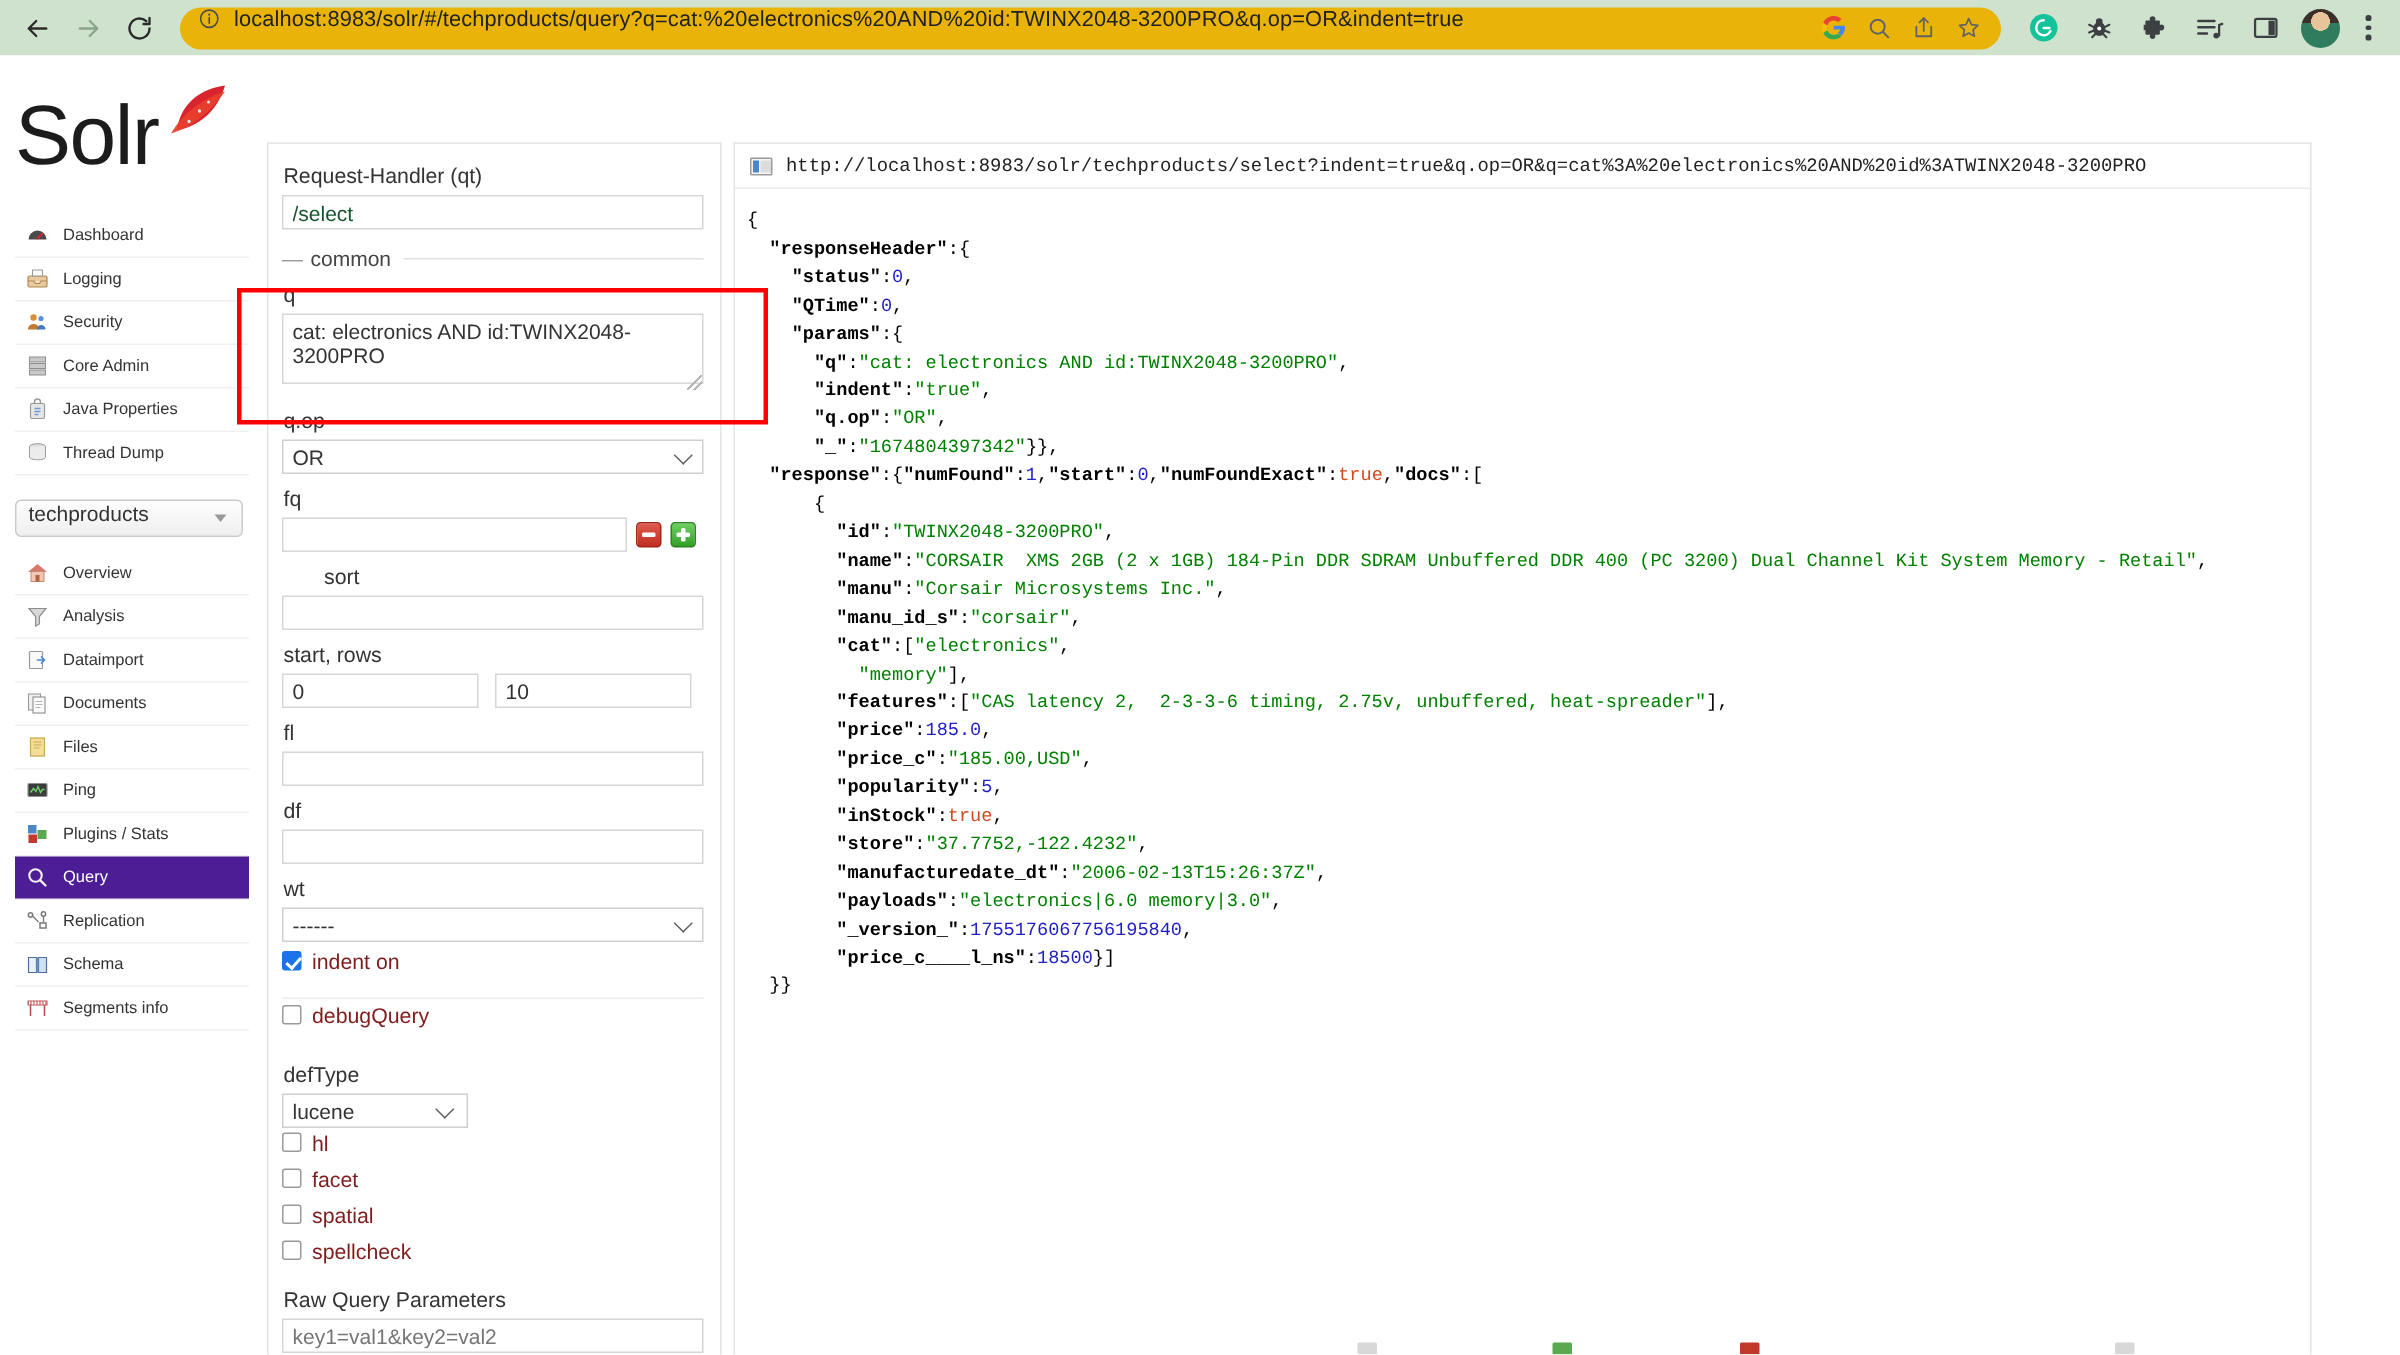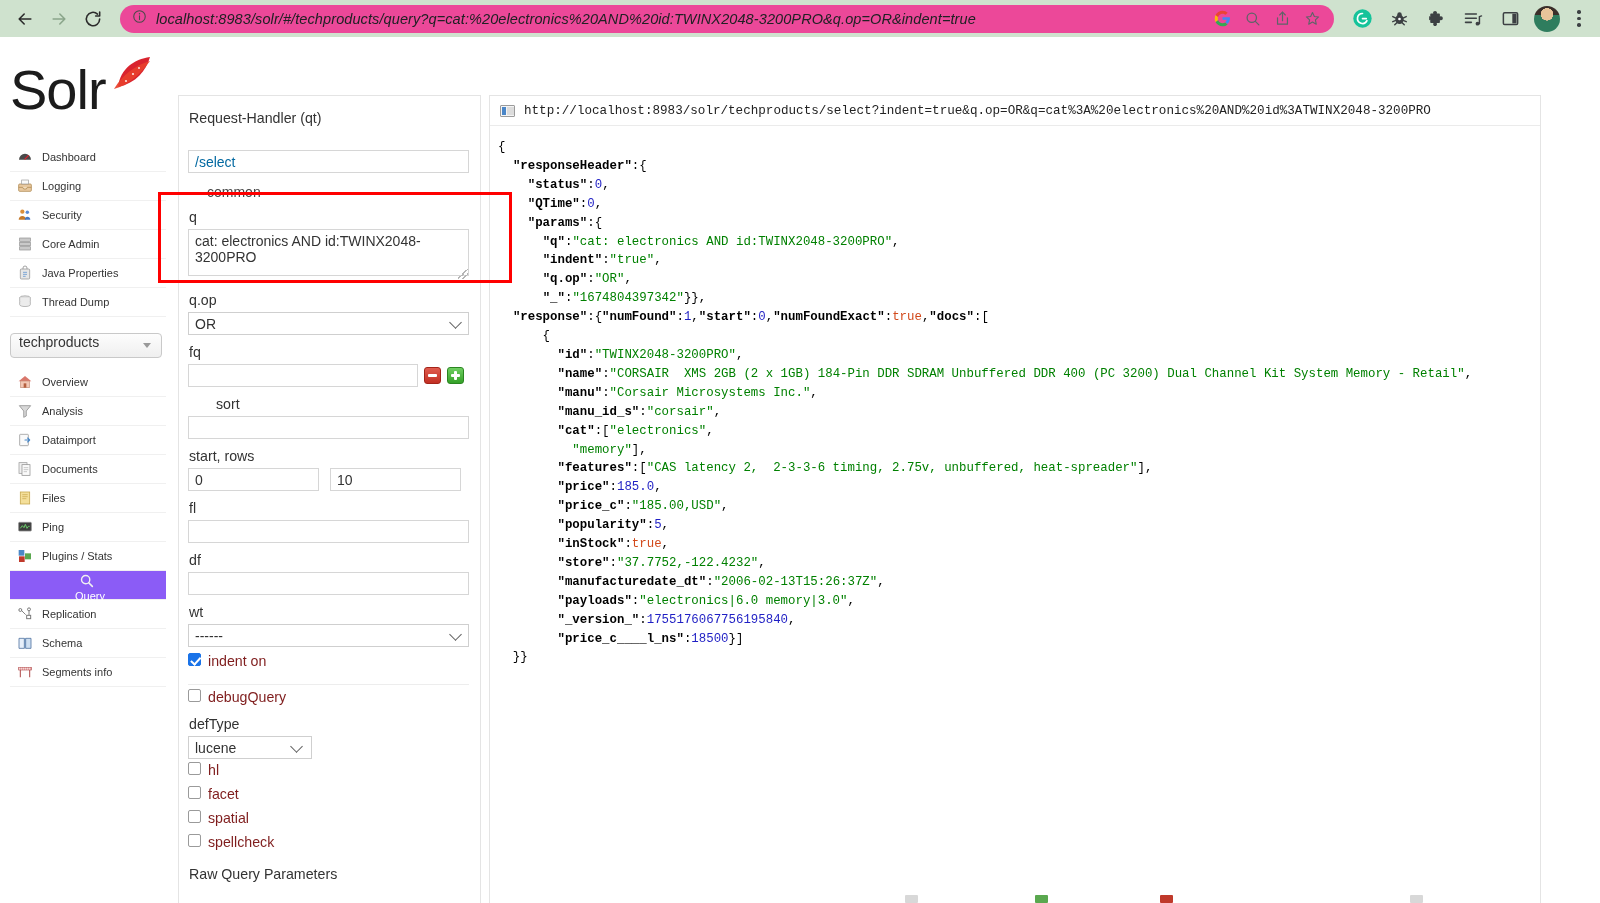--- a/index.html
+++ b/index.html
@@ -26,28 +26,27 @@
     display: flex; align-items: center; justify-content: center;
     border-radius: 50%;
     flex: 0 0 auto;
     color: #2b2b2b;
   }
   .nav-btn svg { display: block; }
 
   #omnibox {
     flex: 1 1 auto;
     height: 28px;
-    background: #ec4899;
+    background: #eab308;
     border-radius: 14px;
     display: flex;
-    align-items: center;
+    align-items: flex-start;
     padding: 0 8px 0 12px;
     margin: 0 6px 0 8px;
     min-width: 0;
-    font-style: italic;
   }
   #omnibox .info-icon { flex: 0 0 auto; margin-right: 9px; color: #4a4a4a; }
   #url-text {
     flex: 1 1 auto;
     font-size: 14.5px;
     color: #202124;
     white-space: nowrap;
     overflow: hidden;
     letter-spacing: 0.1px;
   }
@@ -103,24 +102,23 @@
     border-bottom: 1px solid #f0f0f0;
     padding-left: 4px;
   }
   .nav-list li .ic {
     width: 21px; height: 19px;
     margin-right: 7px;
     flex: 0 0 auto;
     display: flex; align-items: center; justify-content: center;
   }
   .nav-list li.selected {
-    background: #8b5cf6;
+    background: #4c1d95;
     color: #fff;
     font-weight: normal;
-    flex-direction: column;
   }
   #core-select {
     width: 152px; height: 25px;
     margin: 16px 0 10px 0;
     border: 1px solid #c9c9c9;
     border-radius: 4px;
     background: linear-gradient(#fdfdfd, #efefef);
     font-size: 14px;
     color: #333;
     display: flex; align-items: flex-start;
@@ -150,21 +148,21 @@
   .fld-label { font-size: 14.2px; color: #333; margin: 0 0 4px 1px; }
   .inp {
     width: 281px; height: 23px;
     border: 1px solid #d6d6d6;
     background: #fff;
     font-size: 14px;
     color: #333;
     padding: 2px 6px;
     font-family: "Liberation Sans", sans-serif;
   }
-  .inp.placeholder { color: #0369a1; margin-top: 20px; }
+  .inp.placeholder { color: #14532d; }
   .sel {
     width: 281px; height: 23px;
     border: 1px solid #cfcfcf;
     background: #fff;
     font-size: 14px; color: #333;
     padding: 0 6px;
     display: flex; align-items: center;
     position: relative;
   }
   .sel .chev {
@@ -688,21 +686,21 @@
     <div class="cb-row" style="margin-top:6px;">
       <span class="cbox checked"></span>
       <span>indent on</span>
     </div>
 
     <div class="cb-row sep">
       <span class="cbox"></span>
       <span>debugQuery</span>
     </div>
 
-    <div class="fld-label" style="margin-top:4px;">defType</div>
+    <div class="fld-label" style="margin-top:16px;">defType</div>
     <div class="sel narrow">
       <span>lucene</span>
       <span class="chev"></span>
     </div>
 
     <div class="cb-row" style="margin-top:3px;">
       <span class="cbox"></span>
       <span>hl</span>
     </div>
     <div class="cb-row">

